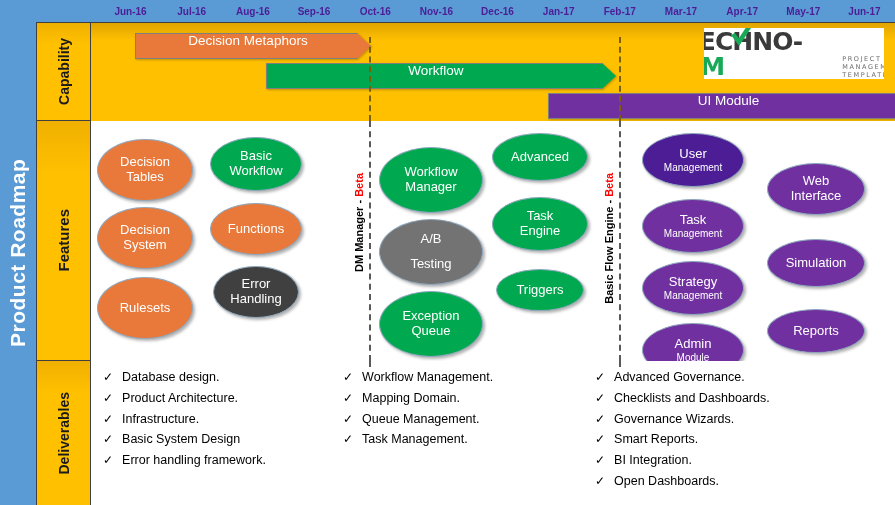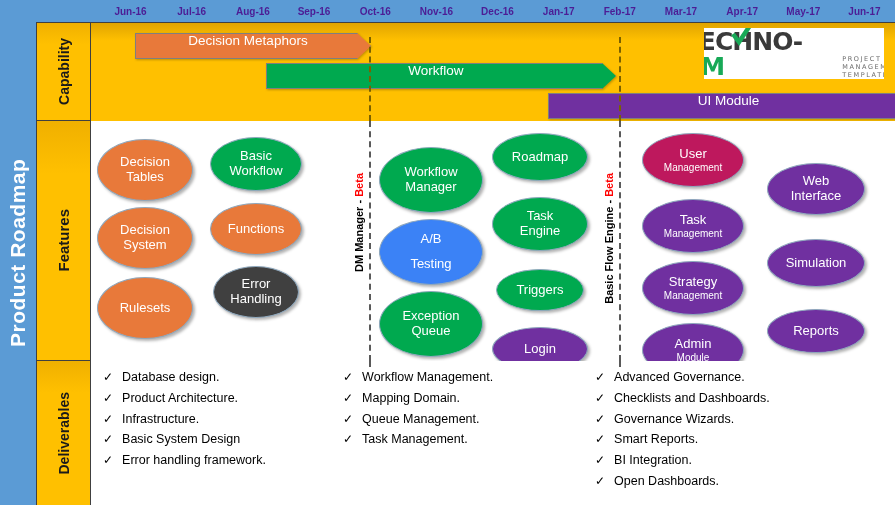--- a/index.html
+++ b/index.html
@@ -242,42 +242,39 @@
           <div class="l1">Functions</div>
         </div>
         <div class="oval" style="left: 122px; top: 145px; width: 86px; height: 52px; background: #404040;">
           <div class="l1">Error</div>
           <div class="l2">Handling</div>
         </div>
         <div class="oval" style="left: 288px; top: 26px; width: 104px; height: 66px; background: rgb(0, 169, 79);">
           <div class="l1">Workflow</div>
           <div class="l2">Manager</div>
         </div>
-        <div class="oval" style="left: 288px; top: 98px; width: 104px; height: 66px; background: #3b82f6; gap: 10px;">
+        <div class="oval" style="left: 288px; top: 98px; width: 104px; height: 66px; background: #737373; gap: 10px;">
           <div class="l1">A/B</div>
           <div class="l2">Testing</div>
         </div>
         <div class="oval" style="left: 288px; top: 170px; width: 104px; height: 66px; background: rgb(0, 169, 79);">
           <div class="l1">Exception</div>
           <div class="l2">Queue</div>
         </div>
         <div class="oval" style="left: 401px; top: 12px; width: 96px; height: 48px; background: rgb(0, 169, 79);">
-          <div class="l1">Roadmap</div>
+          <div class="l1">Advanced</div>
         </div>
         <div class="oval" style="left: 401px; top: 76px; width: 96px; height: 54px; background: rgb(0, 169, 79);">
           <div class="l1">Task</div>
           <div class="l2">Engine</div>
         </div>
         <div class="oval small" style="left: 405px; top: 148px; width: 88px; height: 42px; background: rgb(0, 169, 79);">
           <div class="l1">Triggers</div>
         </div>
-        <div class="oval" style="left: 401px; top: 206px; width: 96px; height: 44px; background: rgb(112, 48, 160);">
-          <div class="l1">Login</div>
-        </div>
-        <div class="oval sub" style="left: 551px; top: 12px; width: 102px; height: 54px; background: #be185d;">
+        <div class="oval sub" style="left: 551px; top: 12px; width: 102px; height: 54px; background: #4c1d95;">
           <div class="l1">User</div>
           <div class="l2">Management</div>
         </div>
         <div class="oval sub" style="left: 551px; top: 78px; width: 102px; height: 54px; background: rgb(112, 48, 160);">
           <div class="l1">Task</div>
           <div class="l2">Management</div>
         </div>
         <div class="oval sub" style="left: 551px; top: 140px; width: 102px; height: 54px; background: rgb(112, 48, 160);">
           <div class="l1">Strategy</div>
           <div class="l2">Management</div>

